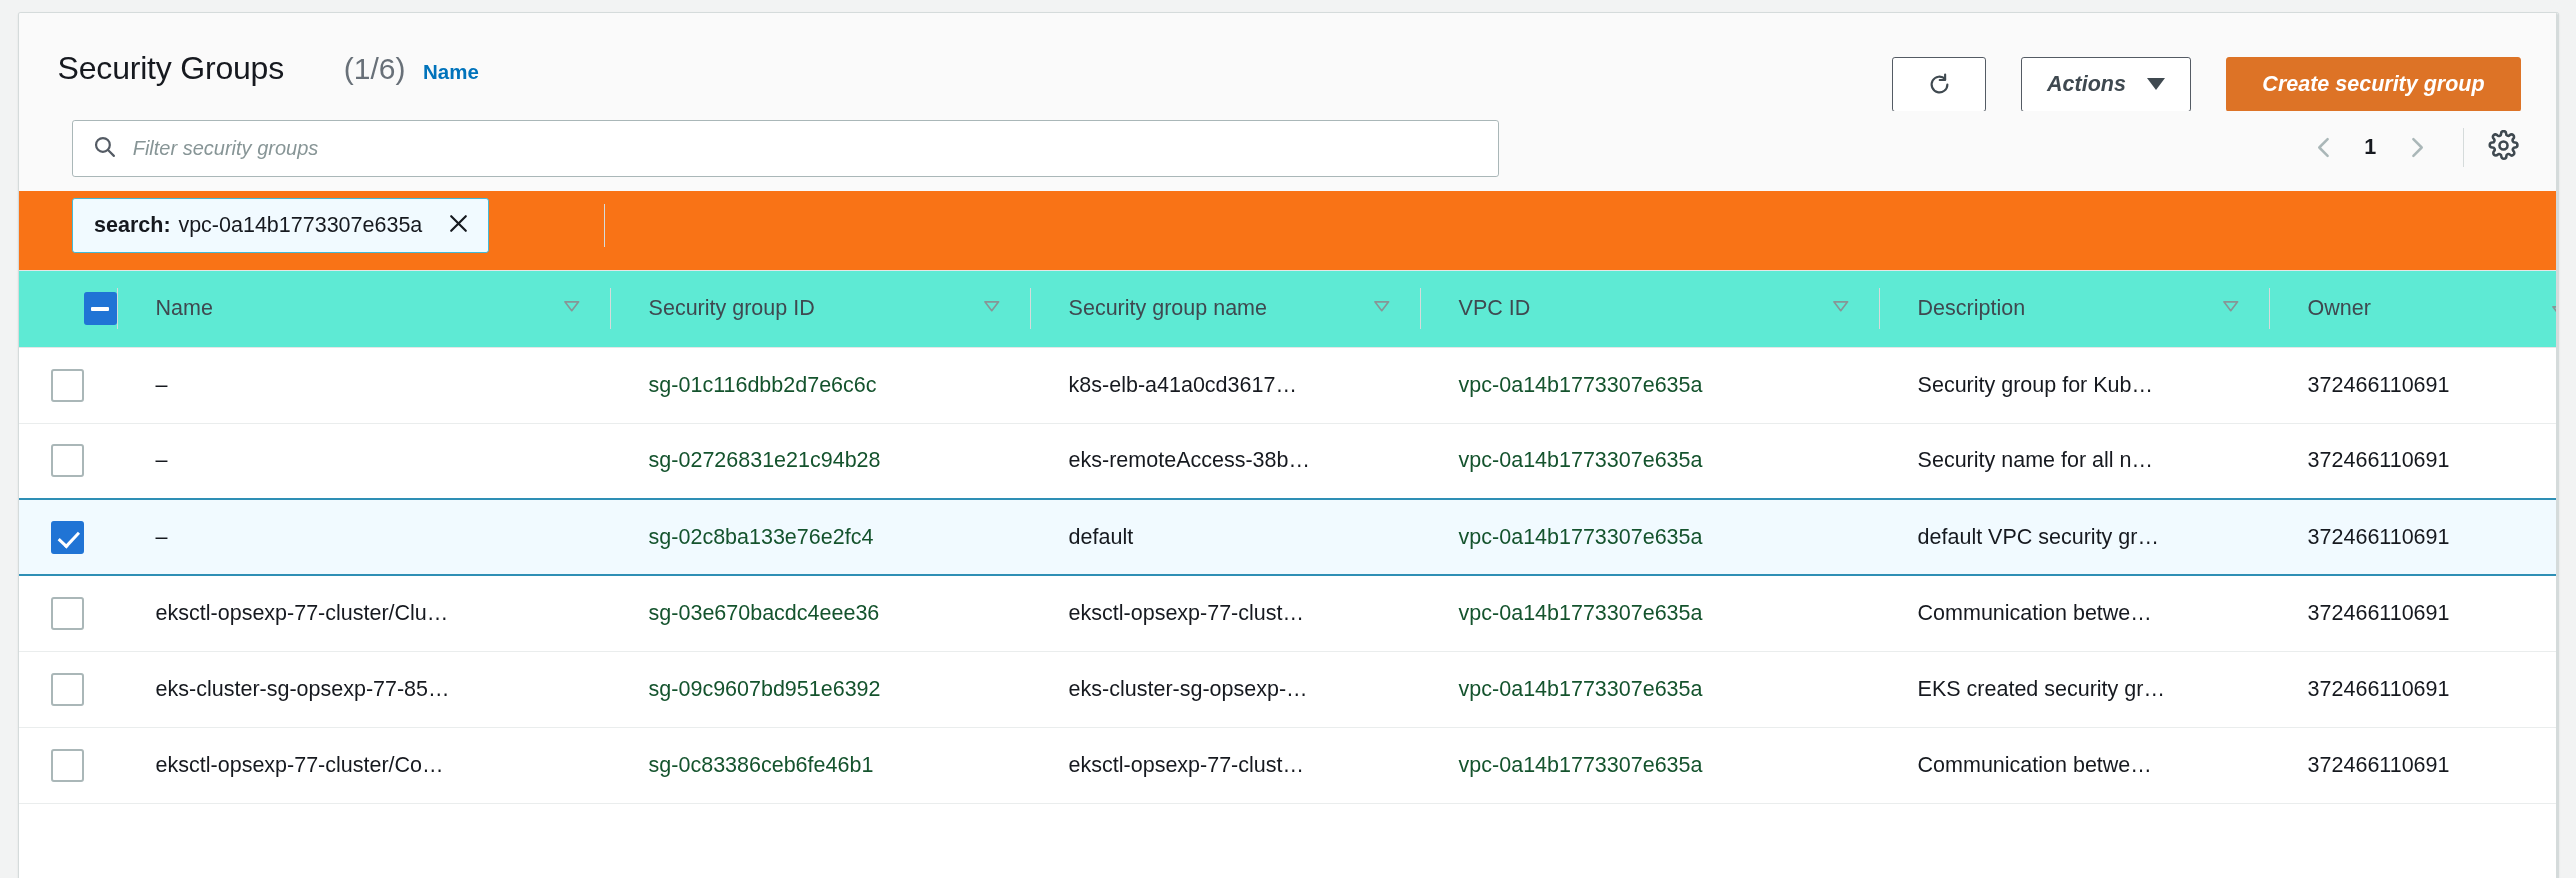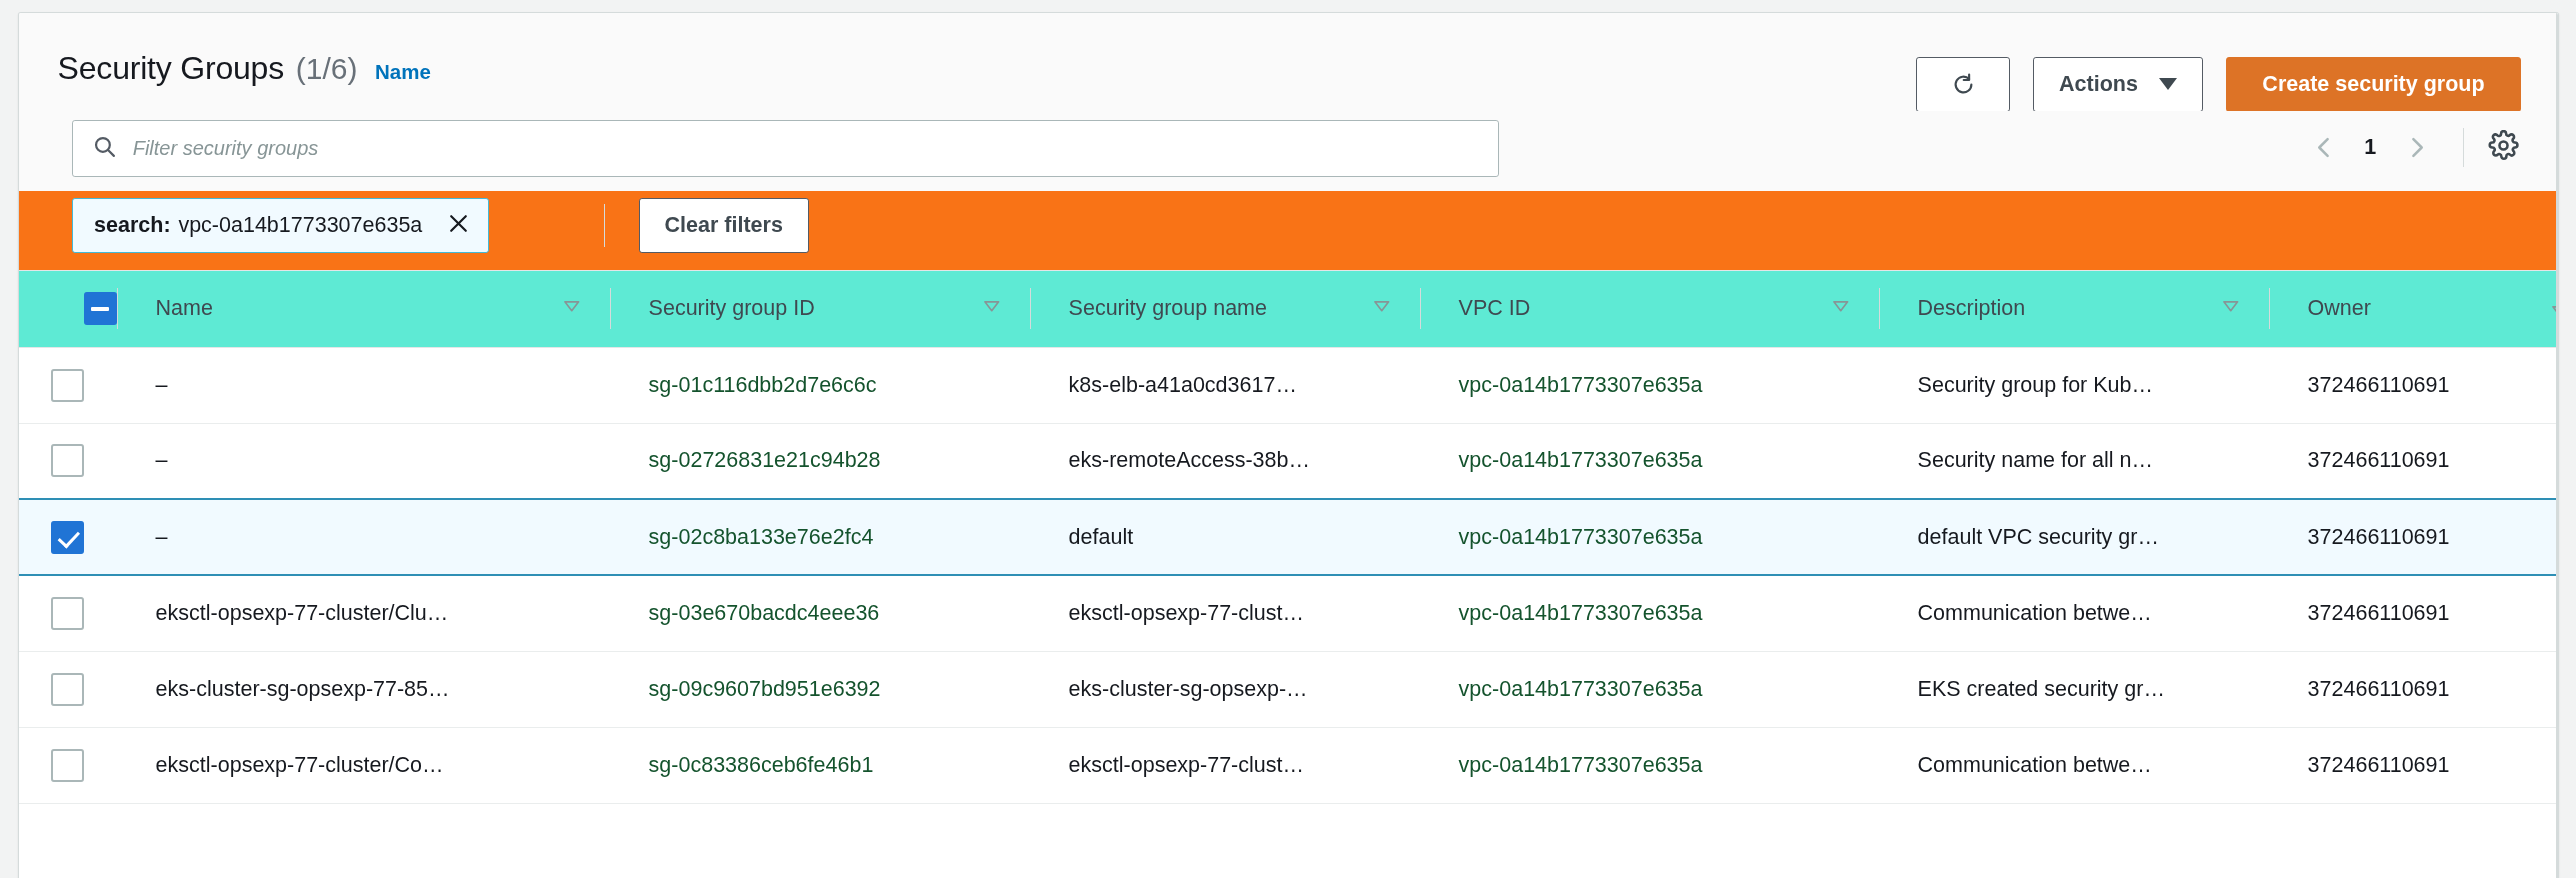--- a/index.html
+++ b/index.html
@@ -39,31 +39,31 @@
   .title-wrap {
     position: absolute;
     left: 39px; top: 37px;
     display: flex; align-items: baseline; gap: 11.7px;
   }
   .title-main {
     font-size: 32px; font-weight: 400; color: #16191f;
     letter-spacing: -0.2px;
   }
   .title-count {
-    font-size: 30px; font-weight: 400; color: #687078;
+    font-size: 30px; font-weight: 400; color: #687078; margin-left: 48px;
   }
   .info-link {
     font-size: 20.5px; font-weight: 700; color: #0073bb;
     cursor: pointer; margin-left: 5.9px;
   }
 
   .head-actions {
     position: absolute;
     right: 37px; top: 44px;
-    display: flex; align-items: flex-start; gap: 23px;
+    display: flex; align-items: flex-start; gap: 35px; font-style: italic;
   }
   .btn {
     font-family: "Liberation Sans", sans-serif;
     font-size: 21.5px; font-weight: 700;
     color: #3f4950;
     background: #ffffff;
     border: 1.6px solid #545b64;
     border-radius: 2.9px;
     height: 55px;
     display: flex; align-items: center; justify-content: center;
@@ -348,23 +348,20 @@
         <span class="token-val">vpc-0a14b1773307e635a</span>
         <span class="token-x">
           <span>
             <svg width="25" height="25" viewBox="0 0 24 24" fill="none" stroke="#16191f" stroke-width="2.1" stroke-linecap="round">
               <path d="M5 5l14 14M19 5L5 19"></path>
             </svg>
           </span>
         </span>
       </div>
       <div class="token-sep"></div>
-      <div class="btn-clear">
-        <span>Clear filters</span>
-      </div>
     </div>
 
     <table class="tbl">
       <colgroup>
         <col class="c-cb">
           <col class="c-name">
           <col class="c-sgid">
           <col class="c-sgnm">
         <col class="c-vpc">
           <col class="c-desc">

